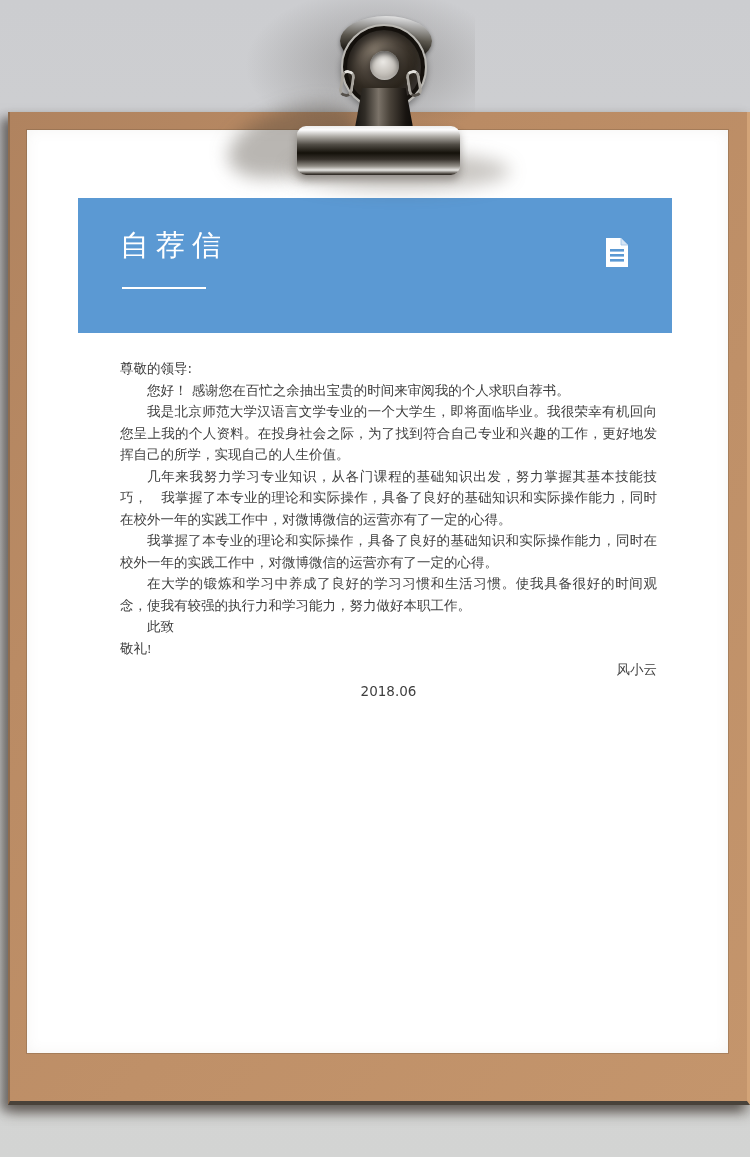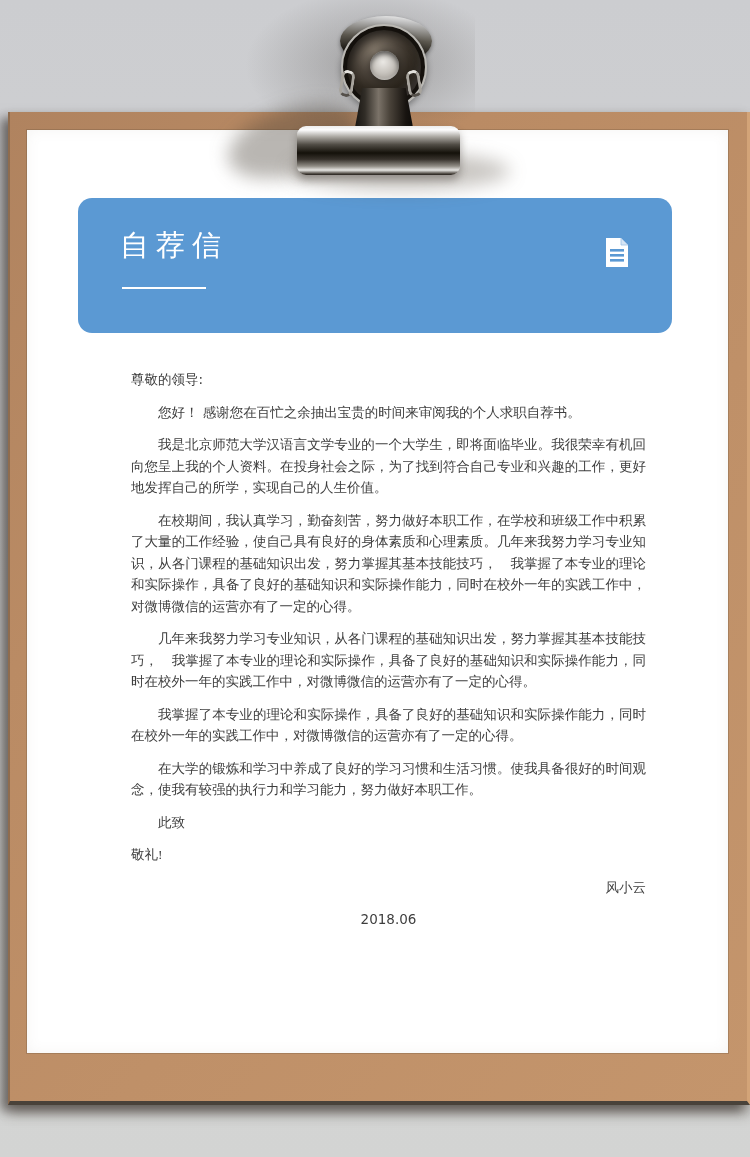--- a/index.html
+++ b/index.html
@@ -21,36 +21,35 @@
   
   .paper{
     position:absolute;left:27px;top:130px;width:701px;height:923px;z-index:2;
     background:#ffffff;
     box-shadow:0 0 0 1px rgba(90,70,50,.25),inset 0 0 14px rgba(120,100,80,.07);
   }
   
   .banner{
     position:absolute;left:78px;top:198px;width:594px;height:135px;z-index:3;
     background:#5b99d3;
-    border-radius:14px;
   }
   .banner .title{
     position:absolute;left:42px;top:32px;
     color:#ffffff;font-size:29px;letter-spacing:7px;font-weight:400;line-height:1.1;
   }
   .banner .title-underline{
     position:absolute;left:44px;top:89px;width:84px;height:2px;background:#ffffff;
   }
   .banner .doc-icon{position:absolute;left:528px;top:40px;width:22px;height:29px;}
   
   .content{
     position:absolute;left:120px;top:358px;width:537px;z-index:3;
     color:#3e3e3e;font-size:13.5px;line-height:21.5px;text-align:justify;
   }
-  .content p{margin:11px;}
+  .content p{margin:0;}
   .para{margin-top:22px;text-indent:2em;}
   .greeting{text-indent:0;}
   .regards{margin-top:49px;text-indent:2em;}
   .salute{margin-top:1px;text-indent:0;font-family:Liberation Serif, serif;}
   .sig{margin-top:46px;text-align:right;text-indent:0;}
   .sig-date{text-align:center;text-indent:0;}
   
   .clip-wrap{position:absolute;left:230px;top:0;width:270px;height:210px;z-index:5;}
   .wall-shade{
     position:absolute;left:10px;top:0;width:235px;height:145px;
@@ -126,21 +125,20 @@
       <rect x="4" y="11" width="14" height="2.6" fill="#5b99d3"></rect>
       <rect x="4" y="16" width="14" height="2.6" fill="#5b99d3"></rect>
       <rect x="4" y="21" width="14" height="2.6" fill="#5b99d3"></rect>
     </svg>
   </div>
 
   <div class="content">
     <p class="greeting">尊敬的领导:</p>
     <p class="para">您好！ 感谢您在百忙之余抽出宝贵的时间来审阅我的个人求职自荐书。</p>
     <p class="para">我是北京师范大学汉语言文学专业的一个大学生，即将面临毕业。我很荣幸有机回向您呈上我的个人资料。在投身社会之际，为了找到符合自己专业和兴趣的工作，更好地发挥自己的所学，实现自己的人生价值。</p>
-    <p class="para">在校期间，我认真学习，勤奋刻苦，努力做好本职工作，在学校和班级工作中积累了大量的工作经验，使自己具有良好的身体素质和心理素质。几年来我努力学习专业知识，从各门课程的基础知识出发，努力掌握其基本技能技巧，　我掌握了本专业的理论和实际操作，具备了良好的基础知识和实际操作能力，同时在校外一年的实践工作中，对微博微信的运营亦有了一定的心得。</p>
     <p class="para">几年来我努力学习专业知识，从各门课程的基础知识出发，努力掌握其基本技能技巧，　我掌握了本专业的理论和实际操作，具备了良好的基础知识和实际操作能力，同时在校外一年的实践工作中，对微博微信的运营亦有了一定的心得。</p>
     <p class="para">我掌握了本专业的理论和实际操作，具备了良好的基础知识和实际操作能力，同时在校外一年的实践工作中，对微博微信的运营亦有了一定的心得。</p>
     <p class="para">在大学的锻炼和学习中养成了良好的学习习惯和生活习惯。使我具备很好的时间观念，使我有较强的执行力和学习能力，努力做好本职工作。</p>
     <p class="regards">此致</p>
     <p class="salute">敬礼!</p>
     <p class="sig">风小云</p>
     <p class="sig-date">2018.06</p>
   </div>
 
   <div class="clip-wrap">

